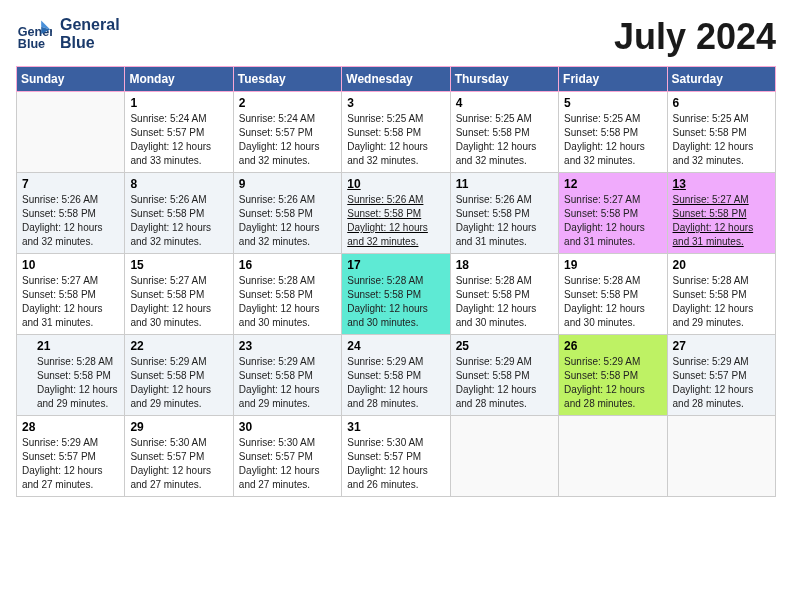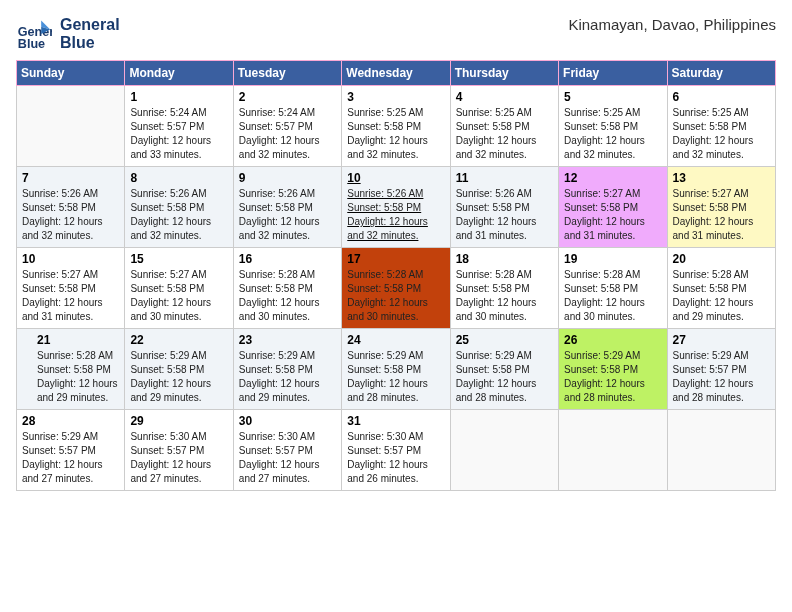--- a/index.html
+++ b/index.html
@@ -90,21 +90,21 @@
       <text x="2" y="36" font-size="14" font-weight="bold" fill="#1a3a6b">Blue</text>
       <polygon points="28,5 38,15 28,12" fill="#4a90d9"></polygon>
       <polygon points="28,12 38,15 28,20" fill="#2a6ab0"></polygon>
     </svg>
     <div style="margin-left:4px;">
       <div style="font-size:16px; font-weight:bold; color:#1a3a6b;">General</div>
       <div style="font-size:16px; font-weight:bold; color:#1a3a6b;">Blue</div>
     </div>
   </div>
   <div class="title-section">
-    <div class="location">Kinamayan, Davao, Philippines</div>
+    <div class="month-title">July 2024</div>
   </div>
 </div>
 
 <table class="calendar">
   <thead>
     <tr>
     <th>Sunday</th>
         <th>Monday</th>
         <th>Tuesday</th>
         <th>Wednesday</th>
@@ -159,39 +159,39 @@
           <div class="day-info">Sunrise: 5:26 AM<br>Sunset: 5:58 PM<br>Daylight: 12 hours and 32 minutes.</div>
         </td>
         <td style="background: rgb(240, 244, 248);">
           <span class="day-number">11</span>
           <div class="day-info">Sunrise: 5:26 AM<br>Sunset: 5:58 PM<br>Daylight: 12 hours and 31 minutes.</div>
         </td>
         <td style="background: #f0abfc;">
           <span class="day-number">12</span>
           <div class="day-info">Sunrise: 5:27 AM<br>Sunset: 5:58 PM<br>Daylight: 12 hours and 31 minutes.</div>
         </td>
-        <td style="background: #fef9c3;">
+        <td style="background: #f0abfc; text-decoration: underline;">
           <span class="day-number">13</span>
           <div class="day-info">Sunrise: 5:27 AM<br>Sunset: 5:58 PM<br>Daylight: 12 hours and 31 minutes.</div>
         </td>
       </tr>
       <tr>
         <td style="background: rgb(255, 255, 255);">
           <span class="day-number">10</span>
           <div class="day-info">Sunrise: 5:27 AM<br>Sunset: 5:58 PM<br>Daylight: 12 hours and 31 minutes.</div>
         </td>
         <td style="background: rgb(255, 255, 255);">
           <span class="day-number">15</span>
           <div class="day-info">Sunrise: 5:27 AM<br>Sunset: 5:58 PM<br>Daylight: 12 hours and 30 minutes.</div>
         </td>
         <td style="background: rgb(255, 255, 255);">
           <span class="day-number">16</span>
           <div class="day-info">Sunrise: 5:28 AM<br>Sunset: 5:58 PM<br>Daylight: 12 hours and 30 minutes.</div>
         </td>
-        <td style="background: #c2410c; margin-left: 12px;">
+        <td style="background: #5eead4; margin-left: 12px;">
           <span class="day-number">17</span>
           <div class="day-info">Sunrise: 5:28 AM<br>Sunset: 5:58 PM<br>Daylight: 12 hours and 30 minutes.</div>
         </td>
         <td style="background: rgb(255, 255, 255);">
           <span class="day-number">18</span>
           <div class="day-info">Sunrise: 5:28 AM<br>Sunset: 5:58 PM<br>Daylight: 12 hours and 30 minutes.</div>
         </td>
         <td style="background: rgb(255, 255, 255);">
           <span class="day-number">19</span>
           <div class="day-info">Sunrise: 5:28 AM<br>Sunset: 5:58 PM<br>Daylight: 12 hours and 30 minutes.</div>

